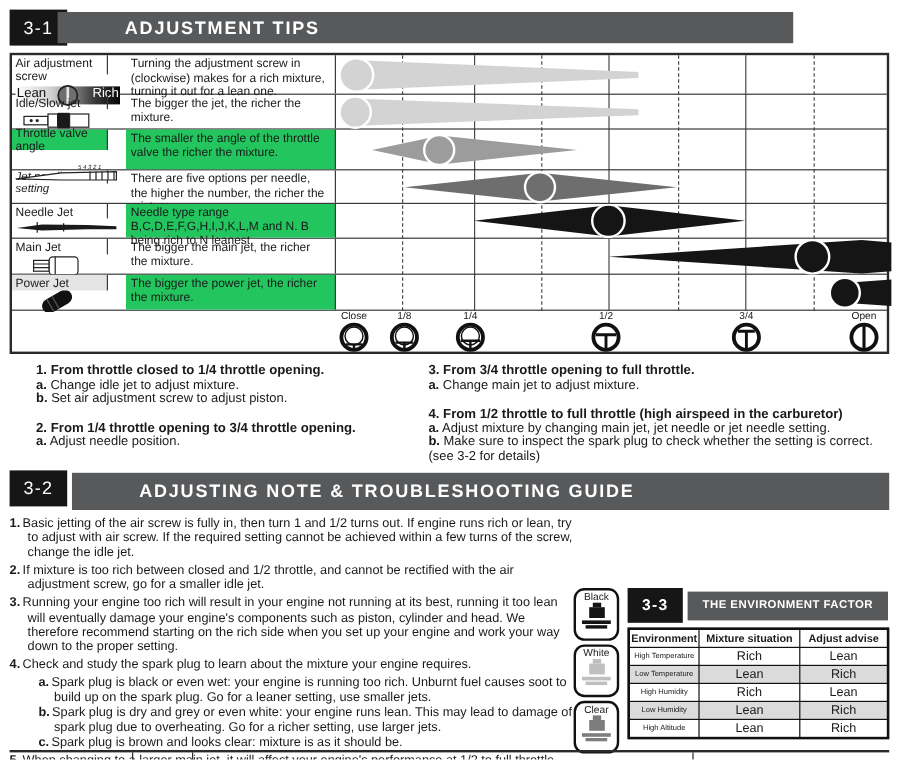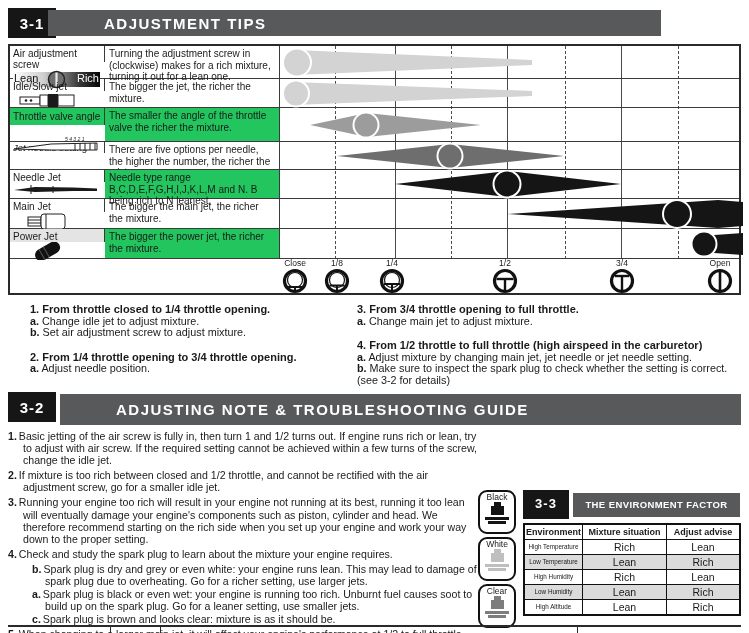--- a/index.html
+++ b/index.html
@@ -1,26 +1,26 @@
 <!DOCTYPE html>
 <html><head>
 <meta charset="utf-8">
 <style>
   html,body{margin:0;padding:0;}
   body{width:749px;height:633px;position:relative;background:#fff;
        font-family:"Liberation Sans",sans-serif;color:#1a1a1a;overflow:hidden;}
   
-  .numbox{position:absolute;background:#161616;color:#fff;font-weight:bold;
+  .numbox{position:absolute;background:#161616;color:#fff;font-weight:normal;
           font-size:15px;display:flex;align-items:center;justify-content:center;letter-spacing:1px;}
   .graybar{position:absolute;background:#58595b;color:#fff;font-weight:bold;
            font-size:15px;letter-spacing:1.5px;display:flex;align-items:center;padding-left:56px;box-sizing:border-box;}
   
   .tbl{position:absolute;left:8px;top:44px;width:733px;height:251px;border:2px solid #2a2a2a;box-sizing:border-box;}
   .trow{position:absolute;left:0;width:100%;border-bottom:1px solid #3a3a3a;box-sizing:border-box;}
-  .cell-label{position:absolute;left:0;top:0;bottom:16px;width:95px;border-right:1px solid #3a3a3a;
+  .cell-label{position:absolute;left:0;top:0;bottom:16px;width:80px;border-right:1px solid #3a3a3a;
               box-sizing:border-box;font-size:10px;padding:2px 3px;line-height:11px;}
   .cell-desc{position:absolute;left:95px;top:0;bottom:0;width:175px;border-right:1px solid #3a3a3a;
              box-sizing:border-box;font-size:10px;padding:2px 4px;line-height:11.5px;}
   .cell-chart{position:absolute;left:270px;top:0;bottom:0;width:463px;}
   .gray-bg{background:#22c55e;}
   .lgray-bg{background:#e4e4e4;}
   .grid-overlay{position:absolute;left:270px;top:0;width:463px;height:213px;pointer-events:none;}
   .vline{position:absolute;top:0;bottom:0;width:0;}
   .vsolid{border-left:1px solid #4a4a4a;}
   .vdash{border-left:1px dashed #4a4a4a;}
@@ -267,21 +267,21 @@
         <line x1="13" y1="3.5" x2="13" y2="22.5" stroke="#111" stroke-width="2.6"></line>
       </svg>
     </div>
   </div>
 </div>
 
 <div class="tips" style="left:30px;width:322px;">
   <div class="tip">
     <div class="tip-h">1. From throttle closed to 1/4 throttle opening.</div>
     <div><b>a.</b> <span>Change idle jet to adjust mixture.</span></div>
-    <div><b>b.</b> <span>Set air adjustment screw to adjust mixture.</span></div>
+    <div><b>b.</b> <span>Set air adjustment screw to adjust piston.</span></div>
   </div>
   <div class="tip">
     <div class="tip-h">2. From 1/4 throttle opening to 3/4 throttle opening.</div>
     <div><b>a.</b> <span>Adjust needle position.</span></div>
   </div>
 </div>
 <div class="tips" style="left:357px;width:388px;">
   <div class="tip">
     <div class="tip-h">3. From 3/4 throttle opening to full throttle.</div>
     <div><b>a.</b> <span>Change main jet to adjust mixture.</span></div>
@@ -354,22 +354,22 @@
       <div class="c envc">High Altitude</div>
       <div class="c valc">Lean</div>
       <div class="c valc">Rich</div>
     </div>
   </div>
 
   <div class="note"><b>1.</b><span>Basic jetting of the air screw is fully in, then turn 1 and 1/2 turns out. If engine runs rich or lean, try to adjust with air screw. If the required setting cannot be achieved within a few turns of the screw, change the idle jet.</span></div>
   <div class="note"><b>2.</b><span>If mixture is too rich between closed and 1/2 throttle, and cannot be rectified with the air adjustment screw, go for a smaller idle jet.</span></div>
   <div class="note"><b>3.</b><span>Running your engine too rich will result in your engine not running at its best, running it too lean will eventually damage your engine's components such as piston, cylinder and head. We therefore recommend starting on the rich side when you set up your engine and work your way down to the proper setting.</span></div>
   <div class="note"><b>4.</b><span>Check and study the spark plug to learn about the mixture your engine requires.</span></div>
+  <div class="sub"><b>a.</b><span>Spark plug is black or even wet: your engine is running too rich. Unburnt fuel causes soot to build up on the spark plug. Go for a leaner setting, use smaller jets.</span></div>
   <div class="sub"><b>b.</b><span>Spark plug is dry and grey or even white: your engine runs lean. This may lead to damage of spark plug due to overheating. Go for a richer setting, use larger jets.</span></div>
-  <div class="sub"><b>a.</b><span>Spark plug is black or even wet: your engine is running too rich. Unburnt fuel causes soot to build up on the spark plug. Go for a leaner setting, use smaller jets.</span></div>
   <div class="sub"><b>c.</b><span>Spark plug is brown and looks clear: mixture is as it should be.</span></div>
   <div class="note" style="margin-top:3px;"><b>5.</b><span>When changing to a larger main jet, it will affect your engine's performance at 1/2 to full throttle. Always change one factor at a time and assess the changes made to the engine's performance before changing something else.</span></div>
 </div>
 
 <div class="sliver">
   <div class="tick" style="left:102px;"></div>
   <div class="tick" style="left:152px;"></div>
   <div class="tick" style="left:569px;"></div>
 </div>
 

